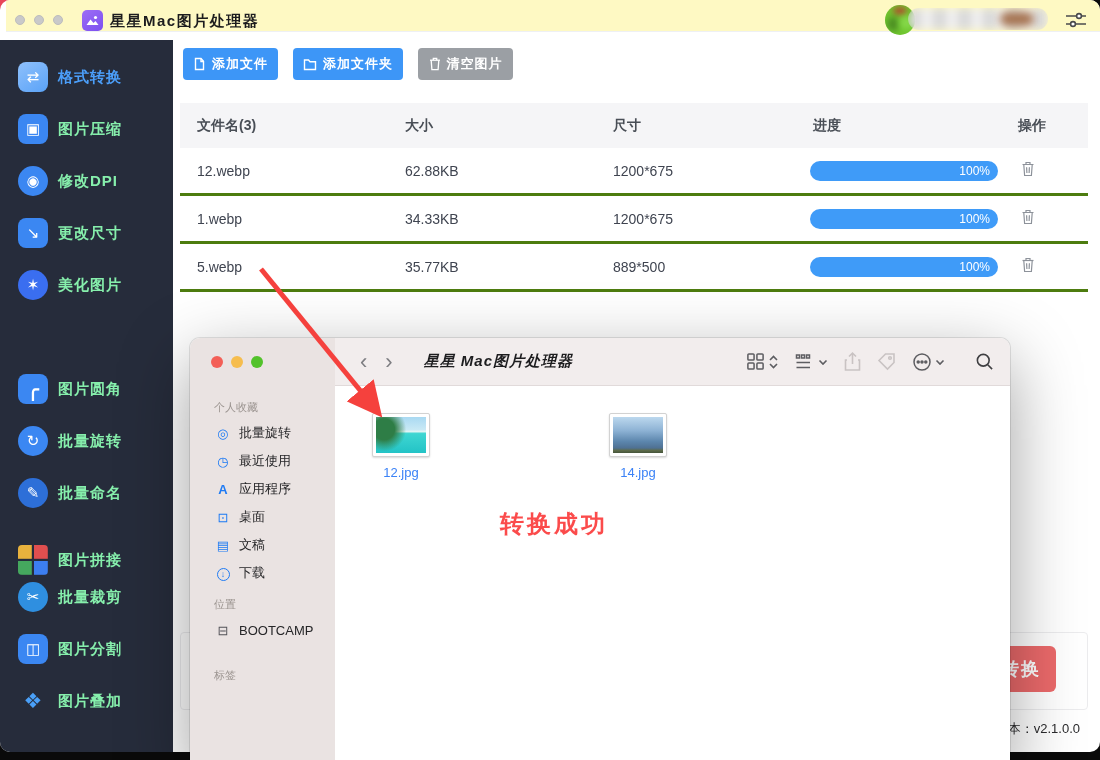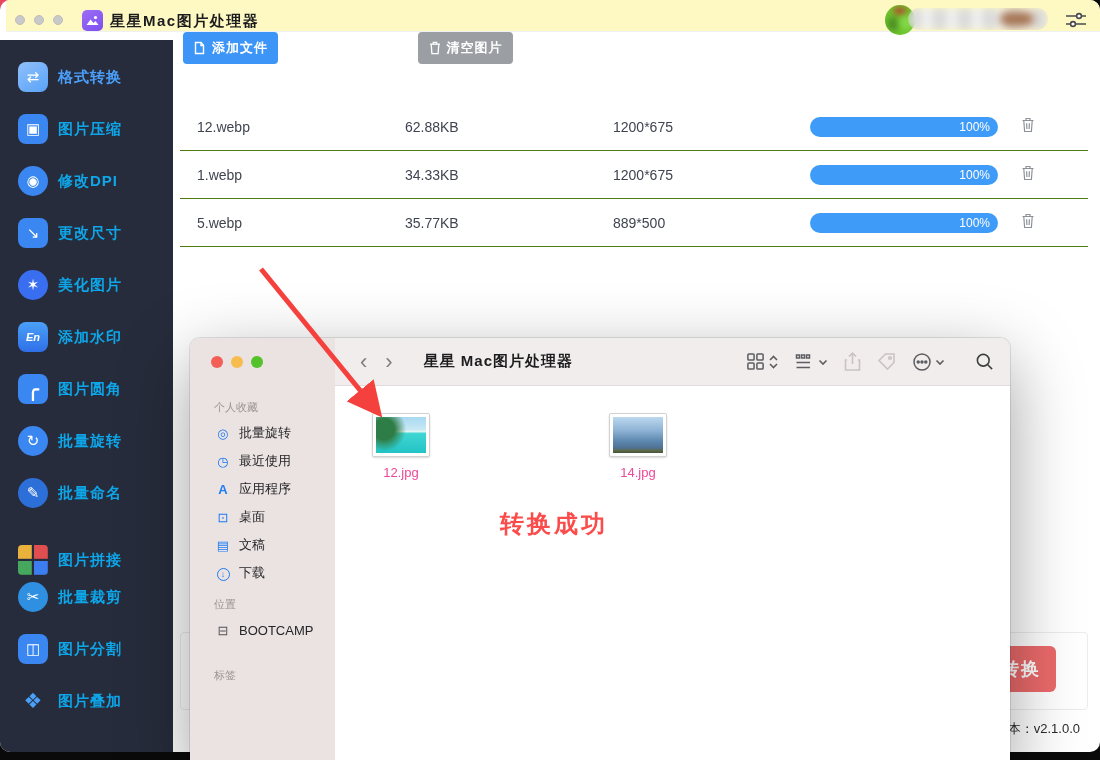--- a/index.html
+++ b/index.html
@@ -46,38 +46,38 @@
   .tile.t1 { background:linear-gradient(145deg,#8fc0fb,#5aa3f8); }
   .tile.t6 { background:linear-gradient(180deg,#4aa0f8,#2f6fe8); font-size:11px; font-weight:700; font-style:italic; }
   .tile.t7 { font-size:19px; font-weight:700; }
   .tile.t9 { background:#2d6fd8; }
   .tile.t10 { background-color:transparent; border-radius:4px;
     background-image:linear-gradient(#e8b23d,#e8b23d),linear-gradient(#e04f4f,#e04f4f),
       linear-gradient(#45a85e,#45a85e),linear-gradient(#3c7ef0,#3c7ef0);
     background-size:46% 46%; background-position:0 0,100% 0,0 100%,100% 100%; background-repeat:no-repeat; }
   .tile.t11 { background:#2f8fe0; }
   .tile.t13 { background:transparent; color:#4aa0f8; font-size:21px; }
-  .side-label { margin-left:10px; font-size:15px; font-weight:600; color:#0ea5e9; letter-spacing:1px; }
+  .side-label { margin-left:10px; font-size:15px; font-weight:600; color:#86efac; letter-spacing:1px; }
   .side-item.active .side-label { color:#4b9ef9; }
 
   
-  .btn { position:absolute; top:32px; height:32px; border:none; border-radius:4px; color:#fff;
+  .btn { position:absolute; top:48px; height:32px; border:none; border-radius:4px; color:#fff;
     font-size:13px; font-weight:700; display:flex; align-items:center; justify-content:center;
     gap:6px; cursor:pointer; font-family:inherit; letter-spacing:1px; }
   .btn.blue { background:#3d96f7; }
   .btn.gray { background:#9b9fa4; }
 
   
   .table { position:absolute; left:180px; top:103px; width:908px; }
   .thead { display:grid; grid-template-columns:208px 208px 197px 208px 1fr; height:45px;
     background:#f5f5f7; align-items:center; font-size:14px; font-weight:700; color:#494e56; }
   .thead .cell { padding-left:17px; }
   .thead .c4 { padding-left:20px; }
   .trow { display:grid; grid-template-columns:208px 208px 197px 208px 1fr; height:48px;
-    background:#fff; align-items:center; font-size:14px; color:#3f4450; border-bottom:1px solid #4d7c0f; }
+    background:#fff; align-items:center; font-size:14px; color:#3f4450; border-bottom:3px solid #4d7c0f; }
   .trow .cell { padding-left:17px; }
   .pbar { margin-left:2px; width:188px; height:20px; border-radius:10px; background:#3f9bf8;
     display:flex; align-items:center; justify-content:flex-end; }
   .pbar span { color:#fff; font-size:12px; padding-right:8px; }
   .trash-btn { background:none; border:none; cursor:pointer; padding:0; margin-left:20px; }
 
   
   .bottom-panel { position:absolute; left:180px; top:632px; width:908px; height:78px;
     background:#fff; border:1px solid #ececee; border-radius:4px; }
   .convert-btn { position:absolute; left:805px; top:13px; width:70px; height:46px; background:#ec6a6b;
@@ -97,34 +97,34 @@
   .fic { width:18px; color:#1f7bf4; font-size:13px; text-align:center; flex:none; }
   .fic.gray { color:#55555a; }
   .fic.appA { font-weight:700; font-size:13px; }
   .circ { display:inline-block; width:13px; height:13px; border:1.4px solid #1f7bf4; border-radius:50%;
     font-size:9px; line-height:11px; text-align:center; color:#1f7bf4; }
   .f-item span.lbl { margin-left:7px; font-size:13px; color:#262628; }
   .f-main { flex:1; display:flex; flex-direction:column; }
   .f-toolbar { height:48px; background:#f2eded; border-bottom:1px solid #e1dada; display:flex;
     align-items:center; padding:0 16px; }
   .f-chev { font-size:22px; color:#7e7e82; line-height:1; cursor:pointer; padding:0 9px; }
-  .f-title { margin-left:22px; font-size:15px; font-weight:700; color:#1d1d1f; letter-spacing:1px; }
+  .f-title { margin-left:22px; font-size:15px; font-weight:700; color:#1d1d1f; letter-spacing:1px;font-style:italic; }
   .f-tools { margin-left:auto; display:flex; align-items:center; gap:16px; }
   .f-tool { display:flex; align-items:center; gap:3px; cursor:pointer; }
   .f-content { flex:1; background:#fff; position:relative; }
   .file { position:absolute; top:27px; width:58px; text-align:center; cursor:pointer; }
   .thumb { width:58px; height:44px; background:#fff; border:1px solid #d2d2d2; border-radius:2px;
     padding:3px; box-shadow:0 1px 2px rgba(0,0,0,.15); }
   .thumb .img { width:100%; height:100%; }
   .img.beach { background:
       radial-gradient(circle at 16% 34%, #2e7d46 0 22%, rgba(46,125,70,0) 46%),
       linear-gradient(180deg,#a9d9f2 0%,#c9e9f5 36%,#e8f6f6 40%,#3fd6d2 46%,#23c3c6 100%); }
   .img.lake { background:linear-gradient(180deg,#ccd8df 0%,#aebfc8 30%,#31404a 38%,#222f37 52%,#1d272e 66%,#49606c 100%); }
   .img.mountains { background:linear-gradient(180deg,#bcd8ee 0%,#8db2d4 38%,#5c86ad 68%,#4f7193 86%,#5c6a49 93%,#45543a 100%); }
-  .file .fname { margin-top:8px; font-size:13px; color:#ec4899; }
+  .file .fname { margin-top:8px; font-size:13px; color:#3b82f6; }
   .f-annotation { position:absolute; left:165px; top:122px; font-size:24px; font-weight:700;
     color:#fb4b4b; letter-spacing:3px; }
 
   .arrow-overlay { position:absolute; left:0; top:0; z-index:30; pointer-events:none; }
 
   svg { display:block; }
 </style>
 </head>
 <body>
 
@@ -177,24 +177,20 @@
         <span class="side-label">修改DPI</span>
       </div>
       <div class="side-item" style="top:171px">
         <span class="tile">↘</span>
         <span class="side-label">更改尺寸</span>
       </div>
       <div class="side-item" style="top:223px">
         <span class="tile round" style="background:#3a6ef0">✶</span>
         <span class="side-label">美化图片</span>
       </div>
-      <div class="side-item" style="top:275px">
-        <span class="tile t6">En</span>
-        <span class="side-label">添加水印</span>
-      </div>
       <div class="side-item" style="top:327px">
         <span class="tile t7">╭</span>
         <span class="side-label">图片圆角</span>
       </div>
       <div class="side-item" style="top:379px">
         <span class="tile round">↻</span>
         <span class="side-label">批量旋转</span>
       </div>
       <div class="side-item" style="top:431px">
         <span class="tile round t9">✎</span>
@@ -217,31 +213,44 @@
         <span class="side-label">图片叠加</span>
       </div>
     </div>
 
     <button class="btn blue" style="left:183px;width:95px">
       <svg width="13" height="14" viewBox="0 0 13 14" fill="none" stroke="#fff" stroke-width="1.4">
           <path d="M2.5 1.5 h5.5 l2.5 2.7 v8.3 h-8 z"></path>
           <path d="M8 1.5 v3 h2.5"></path>
         </svg>
       <span>添加文件</span>
+    </button>
+    <button class="btn blue" style="left:293px;width:110px">
+      <svg width="14" height="13" viewBox="0 0 14 13" fill="none" stroke="#fff" stroke-width="1.4">
+          <path d="M1.5 2 h4 l1.5 1.8 h5.5 v7.7 h-11 z"></path>
+        </svg>
+      <span>添加文件夹</span>
     </button>
     <button class="btn gray" style="left:418px;width:95px">
       <svg width="12" height="14" viewBox="0 0 12 14" fill="none" stroke="#fff" stroke-width="1.3">
           <line x1="1" y1="3.2" x2="11" y2="3.2"></line>
           <path d="M4.3 3 v-1.6 h3.4 V3"></path>
           <path d="M2.2 3.4 l0.7 9.2 h6.2 l0.7 -9.2"></path>
         </svg>
       <span>清空图片</span>
     </button>
 
     <div class="table">
+      <div class="thead">
+        <div class="cell">文件名(3)</div>
+        <div class="cell">大小</div>
+        <div class="cell">尺寸</div>
+        <div class="cell c4">进度</div>
+        <div class="cell">操作</div>
+      </div>
 
       <div class="trow">
         <div class="cell">12.webp</div>
         <div class="cell">62.88KB</div>
         <div class="cell">1200*675</div>
         <div class="cell" style="padding-left:15px">
           <div class="pbar">
               <span>100%</span>
             </div>
         </div>

